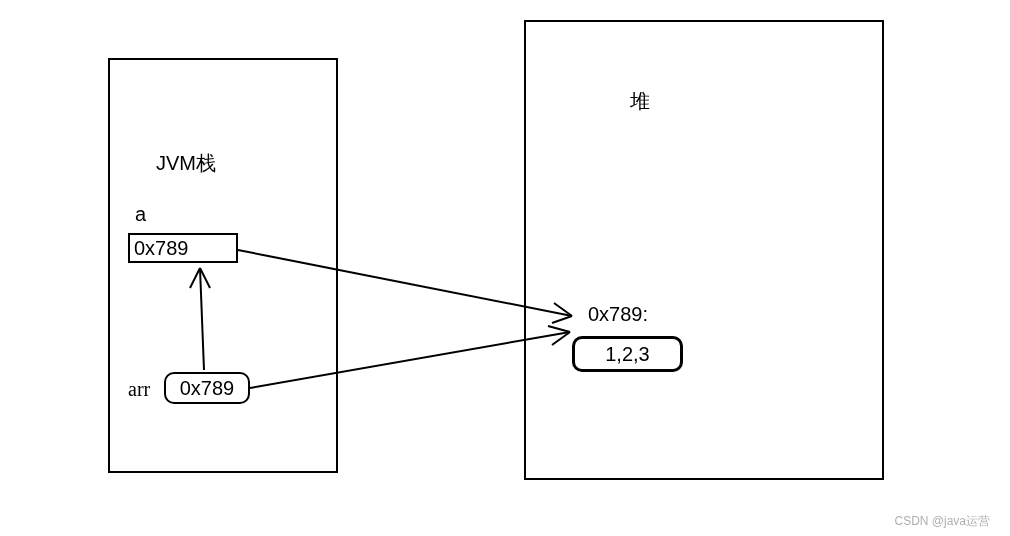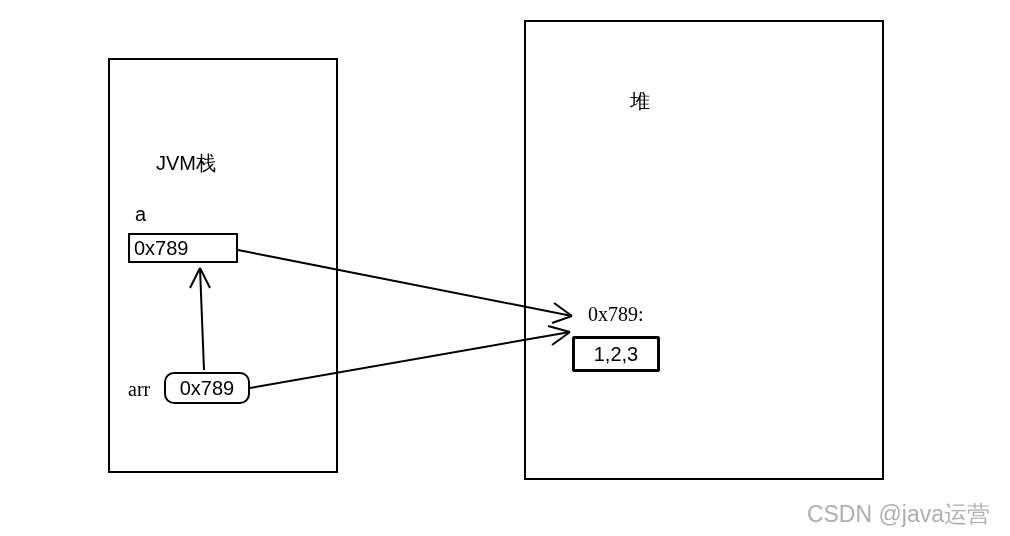--- a/index.html
+++ b/index.html
@@ -49,41 +49,41 @@
       height: 32px;
       border: 2px solid #000;
       border-radius: 10px;
       text-align: center;
       line-height: 28px;
     }
     .cell-heap-data {
       position: absolute;
       left: 572px;
       top: 336px;
-      width: 88px;
+      width: 111px;
       height: 36px;
       border: 3px solid #000;
-      border-radius: 2px;
+      border-radius: 10px;
       text-align: center;
       line-height: 30px;
     }
     .svg-lines {
       position: absolute;
       left: 0;
       top: 0;
       width: 1010px;
       height: 536px;
       pointer-events: none;
     }
     .watermark {
       position: absolute;
       right: 20px;
       bottom: 6px;
       color: rgba(120,120,120,0.6);
-      font-size: 23px;
+      font-size: 12px;
     }
   </style>
 </head>
 <body>
 
 <div class="stack-box"></div>
 
 <div class="heap-box"></div>
 
 <div class="label" style="left:156px; top:110px;margin-top:40px;">JVM栈</div>
@@ -95,21 +95,21 @@
 <div class="cell-a">
   <span>0x789</span>
 </div>
 
 <div class="label" style="left:128px; top:378px;font-family:Liberation Serif, serif;">arr</div>
 
 <div class="cell-arr">
   <span>0x789</span>
 </div>
 
-<div class="label" style="left:588px; top:303px;font-family:Liberation Serif, serif;">0x789:</div>
+<div class="label" style="left:588px; top:303px;">0x789:</div>
 
 <div class="cell-heap-data">
   <span>1,2,3</span>
 </div>
 
 <svg class="svg-lines">
 
   <g>
     <line x1="238" y1="250" x2="572" y2="316" stroke="#000" stroke-width="2"></line>
     <line x1="572" y1="316" x2="554" y2="303" stroke="#000" stroke-width="2"></line>

